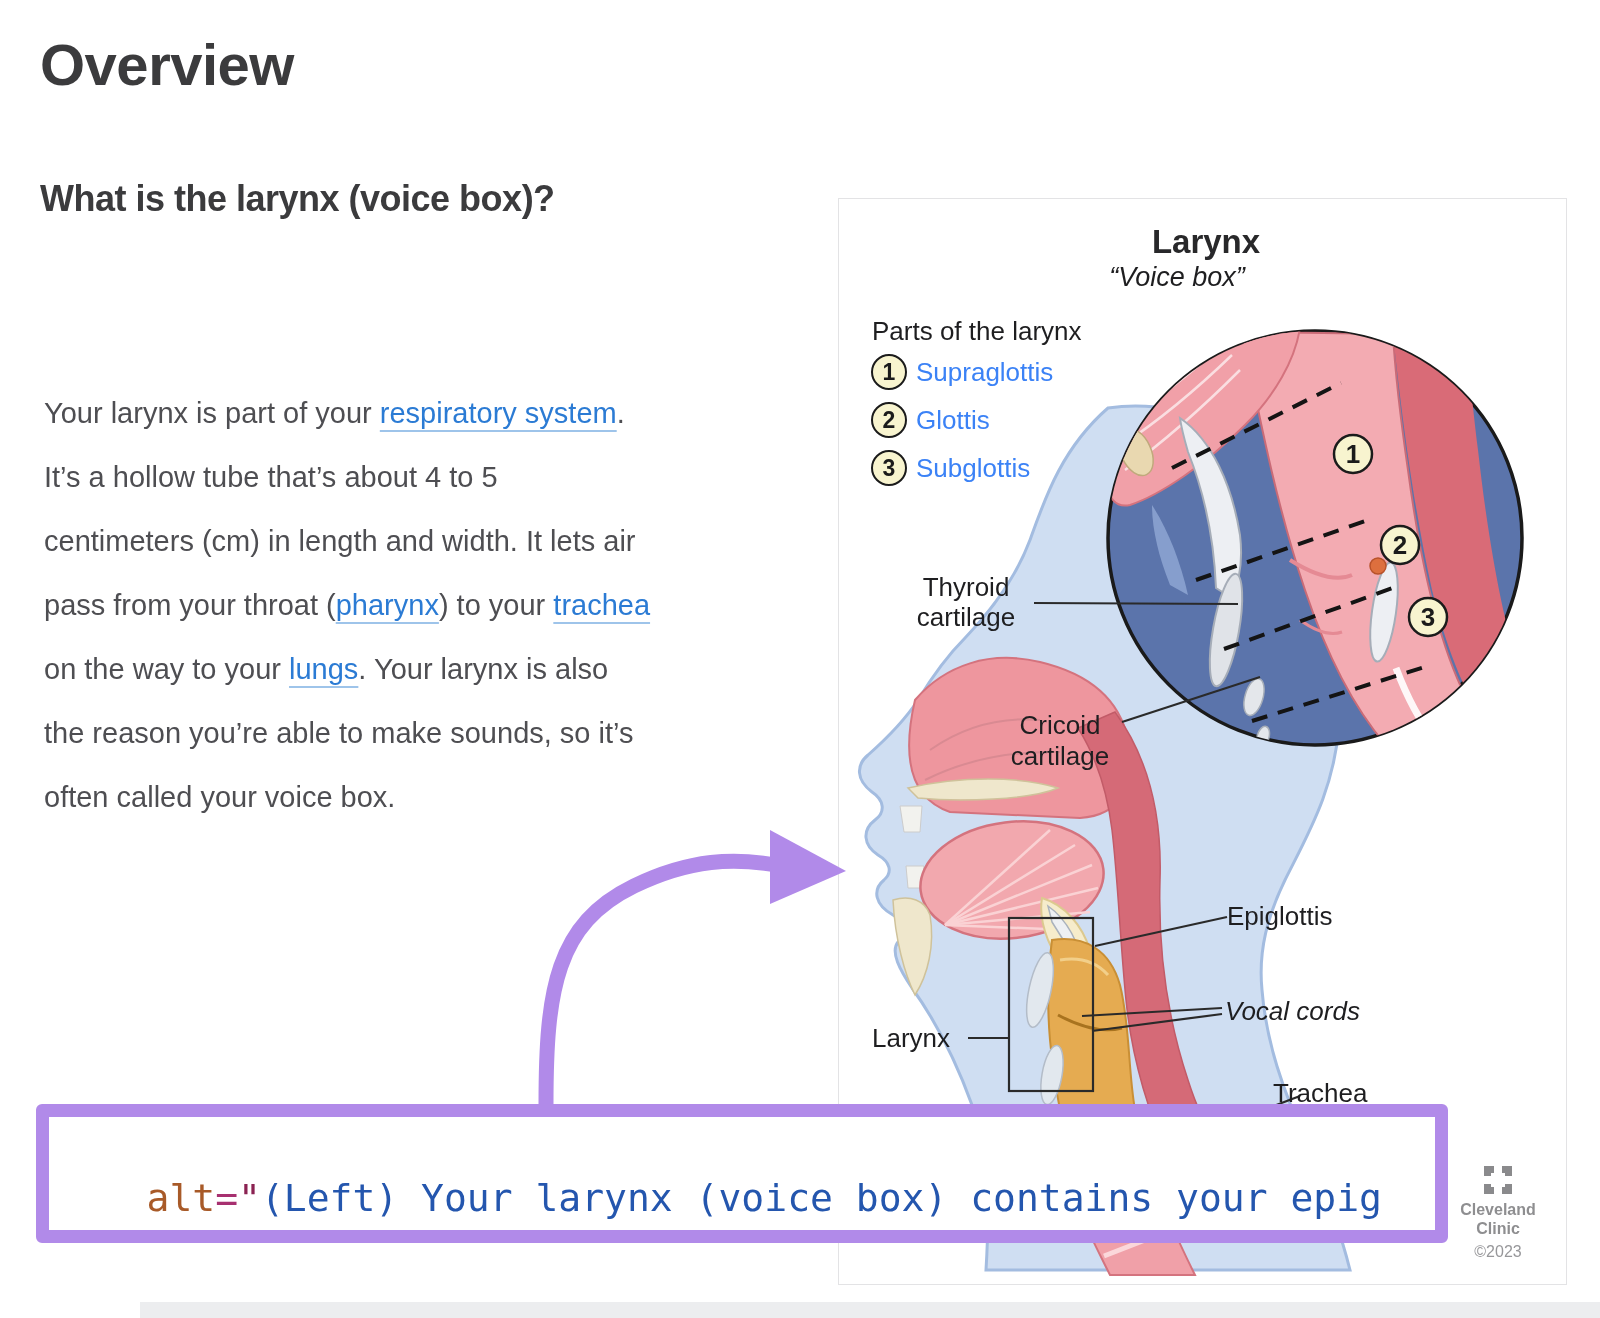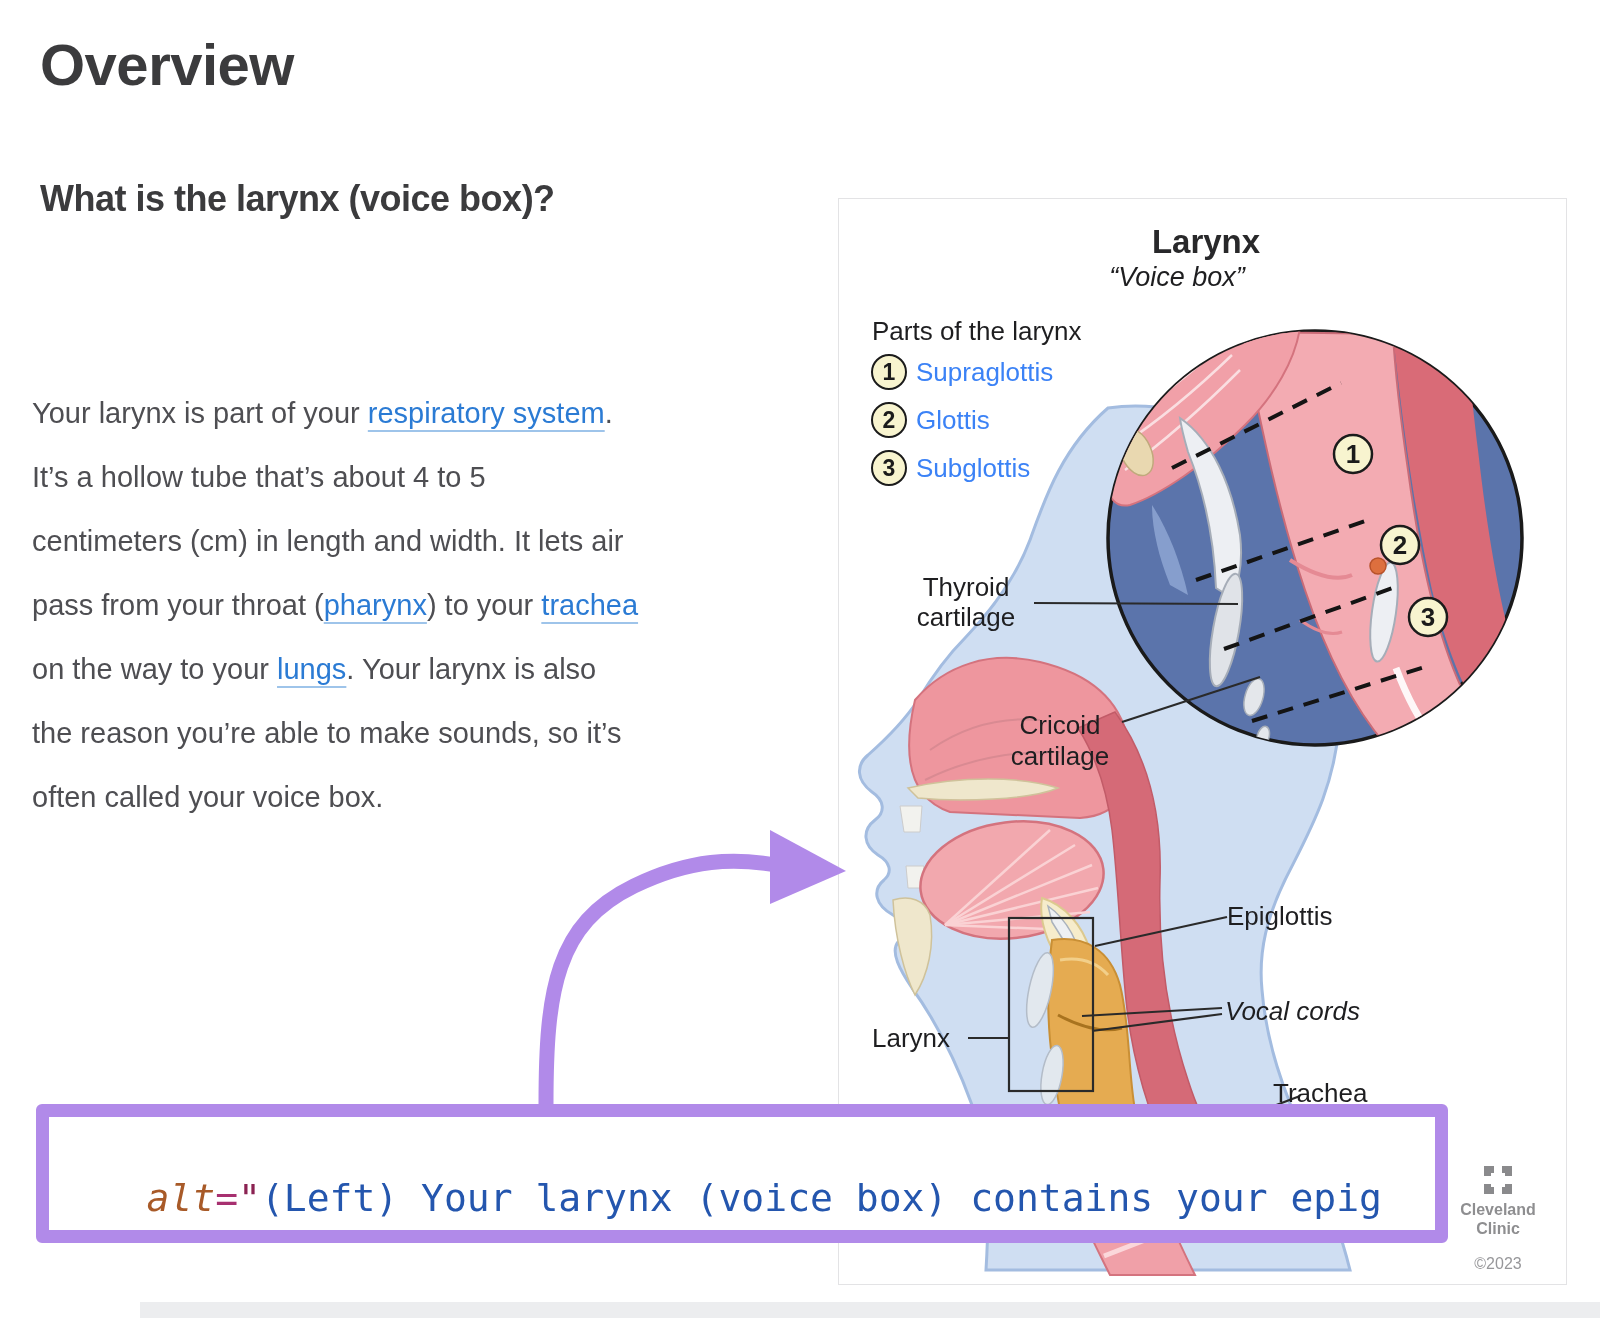--- a/index.html
+++ b/index.html
@@ -10,21 +10,21 @@
   
   .h1{
     position:absolute;left:40px;top:30px;font-size:58px;line-height:70px;
     font-weight:700;color:#3b3b3d;letter-spacing:-0.5px;
   }
   .h2{
     position:absolute;left:40px;top:168px;width:640px;font-size:36px;line-height:62px;
     font-weight:700;color:#3b3b3d;letter-spacing:-0.5px;
   }
   .para{
-    position:absolute;left:32px;top:352px;width:700px;font-size:29px;line-height:64px;
+    position:absolute;left:44px;top:352px;width:700px;font-size:29px;line-height:64px;
     color:#4e4e52;white-space:pre-wrap;
   }
   .para a{
     color:#2b7bd4;text-decoration:underline;text-decoration-color:#9ec4ea;
     text-decoration-thickness:2px;text-underline-offset:7px;cursor:pointer;
   }
   
   .card{
     position:absolute;left:838px;top:198px;width:729px;height:1087px;
     background:#ffffff;border:1px solid #e3e3e5;box-sizing:border-box;z-index:1;
@@ -46,33 +46,33 @@
   .lbl-thyroid{left:900px;top:572px;width:132px;text-align:center;}
   .lbl-cricoid{left:990px;top:710px;width:140px;text-align:center;line-height:31px;}
   .lbl-epiglottis{left:1227px;top:901px;}
   .lbl-vocal{left:1225px;top:996px;font-style:italic;}
   .lbl-larynx{left:872px;top:1023px;}
   .lbl-trachea{left:1273px;top:1078px;}
   .credit{
     position:absolute;left:1448px;top:1166px;width:100px;text-align:center;z-index:3;
     color:#8e8e90;font-size:16px;line-height:19px;font-weight:700;
   }
-  .credit .year{font-weight:400;color:#97979a;margin-top:16px;}
+  .credit .year{font-weight:400;color:#97979a;margin-top:4px;}
   .credit svg{display:block;margin:0 auto 6px auto;}
   
   .alt-box{
     position:absolute;left:36px;top:1104px;width:1412px;height:139px;box-sizing:border-box;
     background:#ffffff;border:13px solid #b18ae9;border-radius:6px;z-index:5;
     padding:3px 0 0 6px;overflow:hidden;
   }
   .code-text{
     width:59ch;font-family:"DejaVu Sans Mono",monospace;font-size:38px;line-height:52px;
     word-break:break-all;white-space:pre-wrap;
   }
-  .tok-attr{color:#a85a28;font-style:italic;}
+  .tok-attr{color:#a85a28;}
   .tok-eq{color:#a73070;}
   .tok-quote{color:#8b2252;}
   .tok-string{color:#2456ae;}
   
   .bottom-strip{position:absolute;left:140px;top:1302px;width:1460px;height:16px;background:#ecedef;z-index:0;}
 </style>
 </head>
 <body>
 
 <div class="h1">Overview</div>

